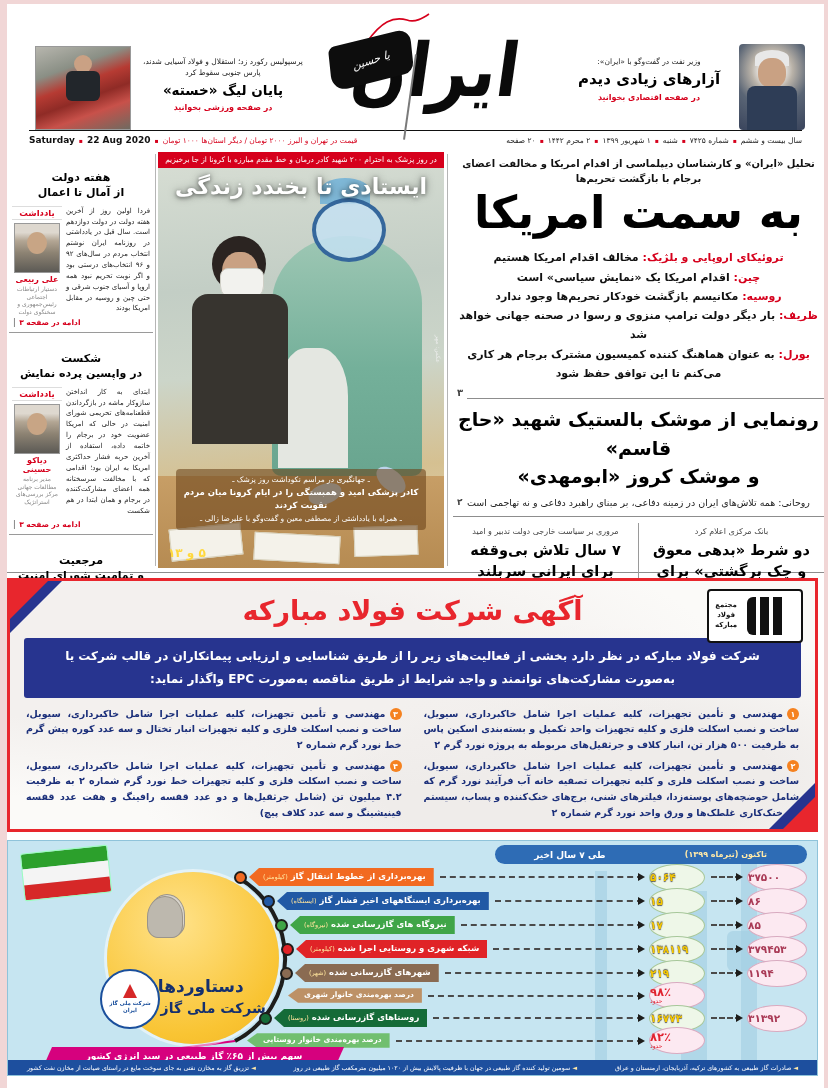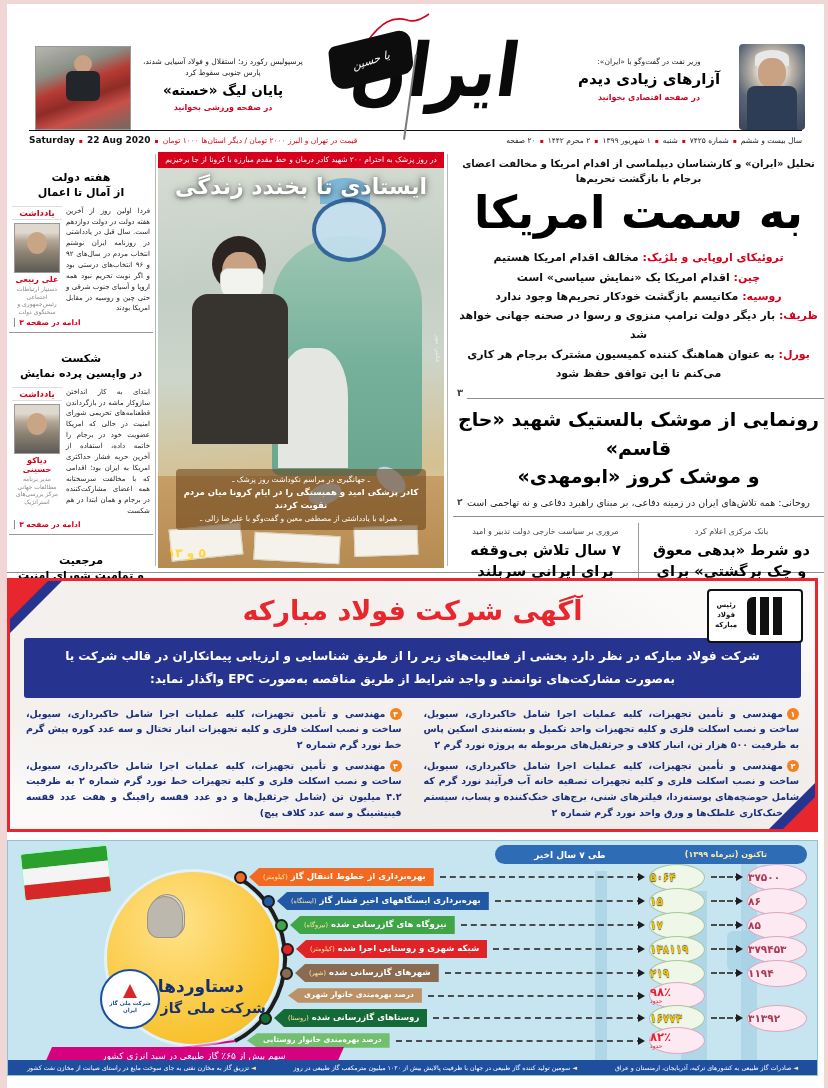--- a/index.html
+++ b/index.html
@@ -178,21 +178,21 @@
   .dash2{flex:0 0 30px;border-top:2px dashed #4a4a4a;position:relative;height:0;margin:0 6px;}
   .cr,.ct{height:25px;border-radius:50%;display:flex;flex-direction:column;align-items:flex-start;justify-content:center;font-weight:bold;}
   .cr{flex:0 0 54px;background:#eef7e8;border:1px solid #a7c79a;color:#f6c800;font-size:10.5px;
     text-shadow:0 1px 1px #555,0 -1px 1px #555;}
   .ct{flex:0 0 58px;background:#fce9f1;border:1px solid #d8abc0;color:#a93a56;font-size:10.5px;}
   .p .cr{background:#fce9f1;border-color:#d8abc0;color:#e02330;text-shadow:none;font-size:11.5px;line-height:1;}
   .p .cr .note{display:block;font-size:6px;font-weight:normal;}
   .p .ct{visibility:hidden;}
   .p .dash2{visibility:hidden;}
   .p .dot{visibility:hidden;}
-  .ig-badge{position:absolute;left:36px;top:206px;width:300px;background:#d6017e;color:#fff;font-size:9px;font-weight:normal;
+  .ig-badge{position:absolute;left:36px;top:206px;width:300px;background:#d6017e;color:#fff;font-size:9px;font-weight:bold;
     text-align:center;direction:rtl;padding:4px 10px;clip-path:polygon(8px 0,100% 0,calc(100% - 8px) 100%,0 100%);z-index:5;box-sizing:border-box;}
   .ig-foot{position:absolute;left:0;right:0;bottom:0;height:15px;background:#1d4f9e;display:flex;direction:rtl;
     align-items:center;justify-content:space-around;z-index:6;}
   .ig-foot span{color:#fff;font-size:6.3px;white-space:nowrap;}
   .ig-foot span::before{content:"◄ ";color:#ffe9a8;}
 </style>
 </head>
 <body>
 
 <div class="page">
@@ -368,21 +368,21 @@
         </div>
     </div>
   </section>
 
   <section class="ad">
     <div class="rib rib-tl-b"></div>
     <div class="rib rib-tl-r"></div>
     <div class="rib rib-br-b"></div>
     <div class="rib rib-br-r"></div>
     <div class="ad-logo">
-      <span class="lbl" style="white-space:pre-line;">رئیس
+      <span class="lbl" style="white-space:pre-line;">مجتمع
 فولاد
 مبارکه</span>
       <div class="mark"></div>
     </div>
     <div class="ad-title">آگهی شرکت فولاد مبارکه</div>
     <div class="ad-blue">شرکت فولاد مبارکه در نظر دارد بخشی از فعالیت‌های زیر را از طریق شناسایی و ارزیابی پیمانکاران در قالب شرکت یا به‌صورت مشارکت‌های توانمند و واجد شرایط از طریق مناقصه به‌صورت EPC واگذار نماید:</div>
     <div class="ad-items">
 
         <div class="ad-item"><span class="num">۱</span><span>مهندسی و تأمین تجهیزات، کلیه عملیات اجرا شامل خاکبرداری، سیویل، ساخت و نصب اسکلت فلزی و کلیه تجهیزات واحد تکمیل و بسته‌بندی اسکین پاس به ظرفیت ۵۰۰ هزار تن، انبار کلاف و جرثقیل‌های مربوطه به پروژه نورد گرم ۲</span></div>
 

